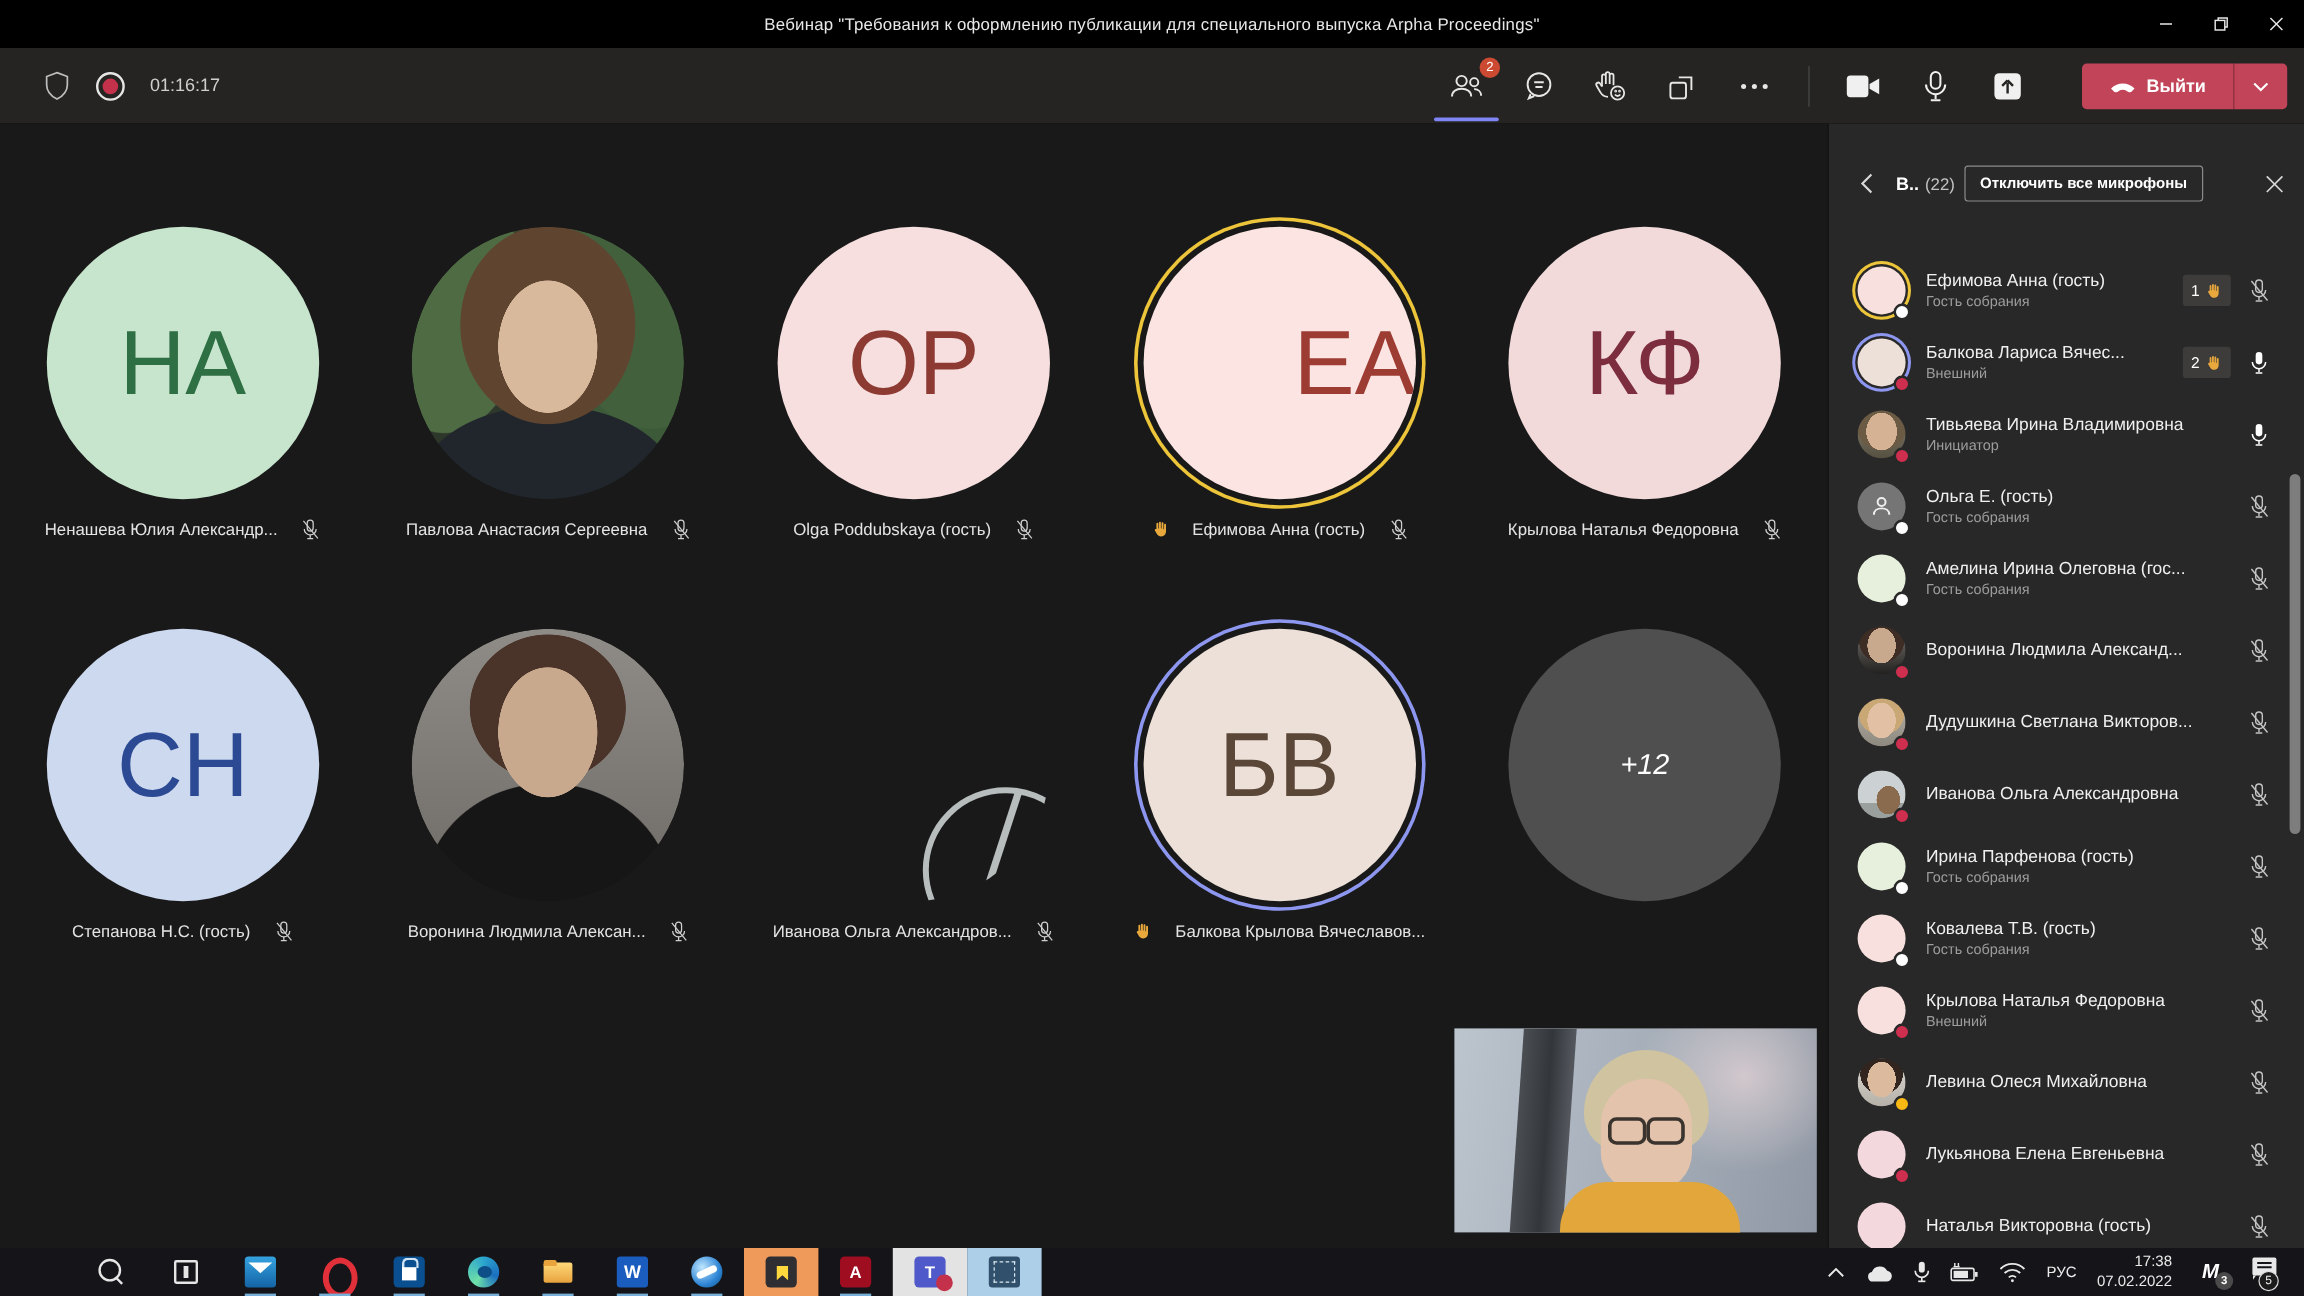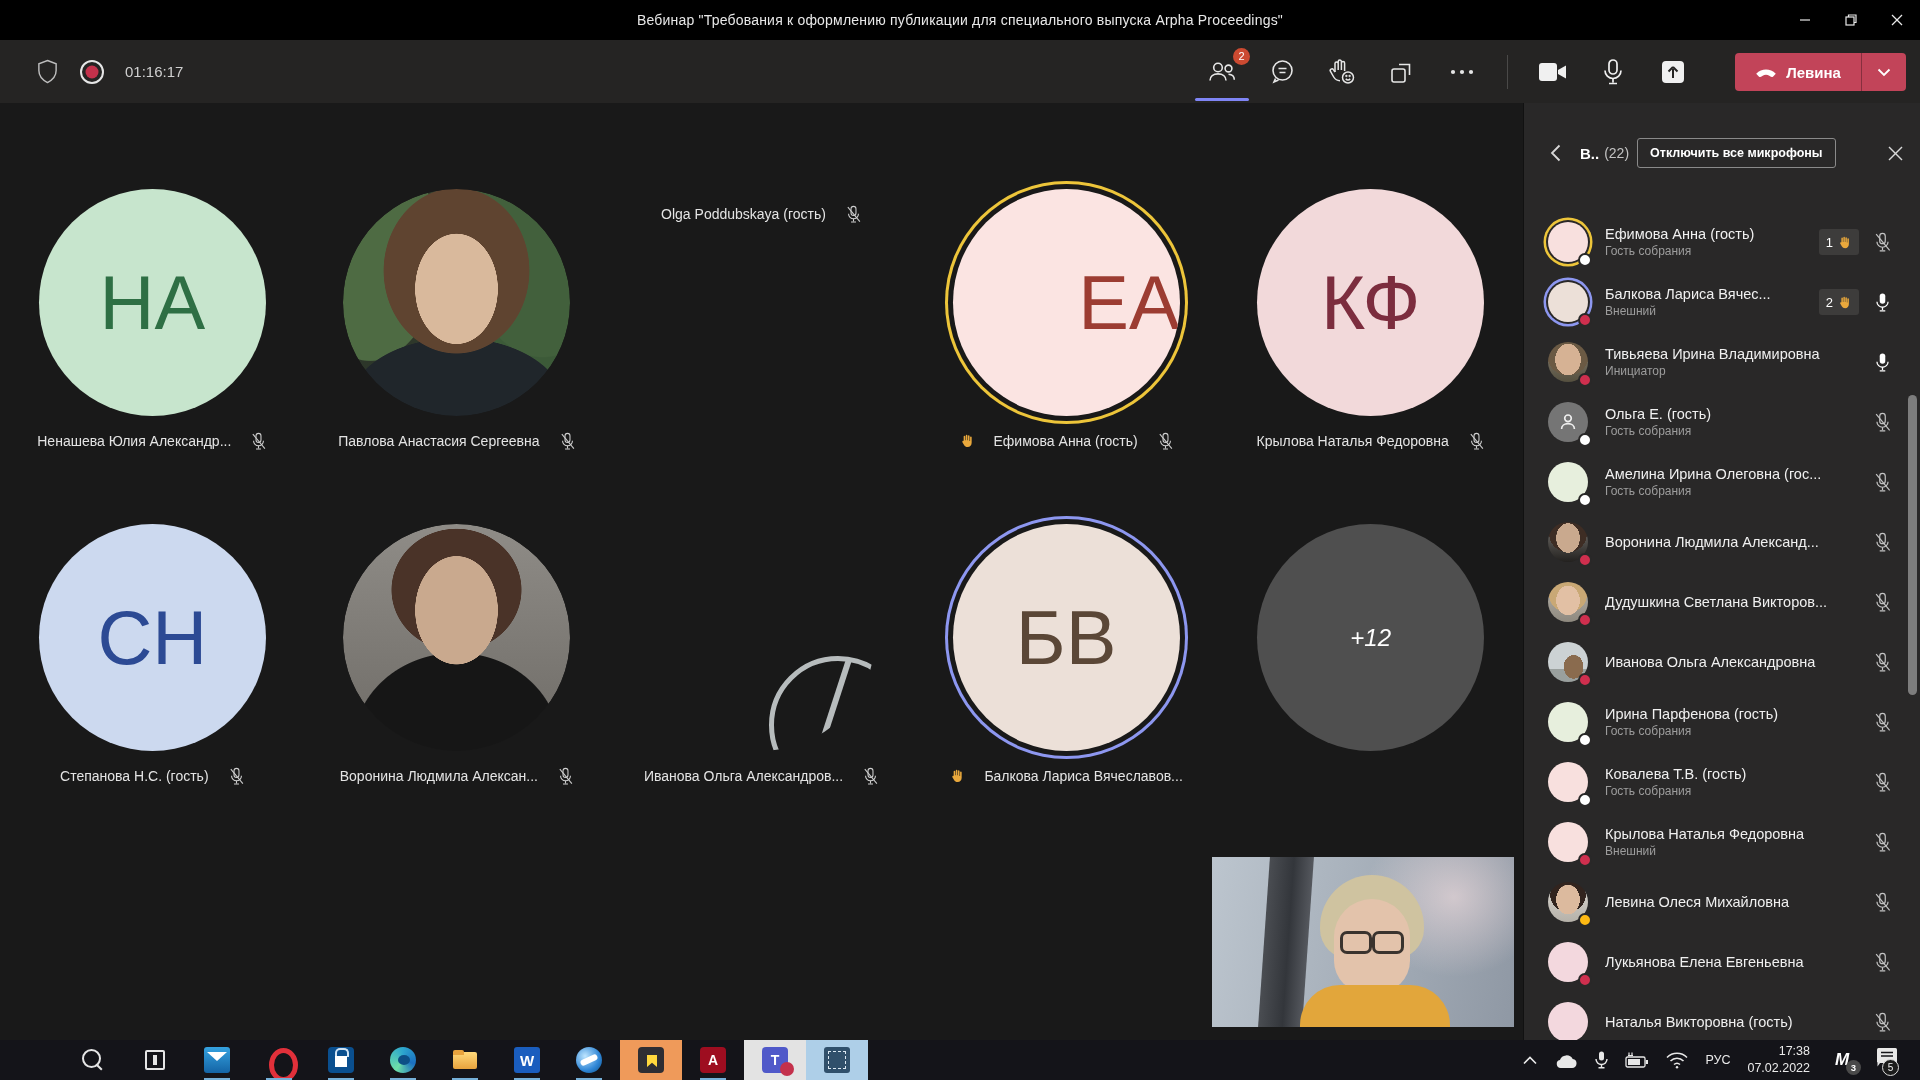--- a/index.html
+++ b/index.html
@@ -258,21 +258,21 @@
     </div>
   </div>
 
   <div class="leave-btn">
     <div class="leave-main">
       <span>
         <svg width="22" height="10" viewBox="0 0 22 10">
             <path d="M1.2 6.8C6.8 1.2 15.2 1.2 20.8 6.8l-2.6 2.6c-.7.7-1.8.8-2.7.2l-1.2-.8c-1.9-1.3-4.7-1.3-6.6 0l-1.2.8c-.9.6-2 .5-2.7-.2z" fill="#fff"></path>
           </svg>
       </span>
-      <span>Левина</span>
+      <span>Выйти</span>
     </div>
     <div class="leave-split"></div>
     <div class="leave-caret">
       <svg width="14" height="9" viewBox="0 0 14 9" fill="none" stroke="#fff" stroke-width="1.8">
           <path d="M1.5 1.5L7 7l5.5-5.5"></path>
         </svg>
     </div>
   </div>
 </div>
 
@@ -306,20 +306,25 @@
       <span>Павлова Анастасия Сергеевна</span>
       <svg class="mic-off" width="17" height="19" viewBox="0 0 24 26" fill="none" stroke="#cfcfcf" stroke-width="1.5">
             <rect x="8.5" y="1.5" width="7" height="13" rx="3.5"></rect>
             <path d="M5 12a7 7 0 0 0 14 0"></path>
             <path d="M12 19v3.5M8.5 23.5h7"></path>
             <line x1="4" y1="2.5" x2="21" y2="23"></line>
           </svg>
     </div>
   </div>
       <div class="tile">
+    <div class="tile-circle" style="background: rgb(246, 223, 222); color: rgb(141, 58, 51);">
+
+      <span class="tile-initials">ОР</span>
+
+    </div>
     <div class="tile-label">
 
       <span>Olga Poddubskaya (гость)</span>
       <svg class="mic-off" width="17" height="19" viewBox="0 0 24 26" fill="none" stroke="#cfcfcf" stroke-width="1.5">
             <rect x="8.5" y="1.5" width="7" height="13" rx="3.5"></rect>
             <path d="M5 12a7 7 0 0 0 14 0"></path>
             <path d="M12 19v3.5M8.5 23.5h7"></path>
             <line x1="4" y1="2.5" x2="21" y2="23"></line>
           </svg>
     </div>
@@ -416,21 +421,21 @@
       <div class="tile">
     <div class="tile-circle" style="background: rgb(236, 224, 216); color: rgb(91, 71, 55); box-shadow: rgb(25, 25, 25) 0px 0px 0px 5px, rgb(141, 151, 240) 0px 0px 0px 8px;">
 
       <span class="tile-initials">БВ</span>
 
     </div>
     <div class="tile-label">
       <svg class="hand-svg" width="16" height="16" viewBox="0 0 24 24" style="display: block;">
             <path fill="#e9a83c" d="M7 12V5.2c0-.7.5-1.2 1.2-1.2s1.2.5 1.2 1.2V11h.8V3.8c0-.7.5-1.2 1.2-1.2s1.2.5 1.2 1.2V11h.8V4.6c0-.7.5-1.2 1.2-1.2s1.2.5 1.2 1.2V12h.8V6.4c0-.7.5-1.2 1.2-1.2s1.2.5 1.2 1.2v8.2c0 3.6-2.4 6.4-6 6.4-2.6 0-4.1-1-5.4-3.1l-2.5-4.2c-.4-.6-.2-1.3.4-1.7.6-.4 1.3-.2 1.7.3L7 14z"></path>
           </svg>
-      <span>Балкова Лариса Вячеславов...</span>
+      <span>Балкова Крылова Вячеславов...</span>
 
     </div>
   </div>
       <div class="tile">
     <div class="tile-circle" style="background: rgb(79, 79, 79); color: rgb(255, 255, 255);">
 
       <span class="tile-initials"></span>
       <span class="tile-overflow" style="display: block;">+12</span>
     </div>
     <div class="tile-label" style="visibility: hidden;">

